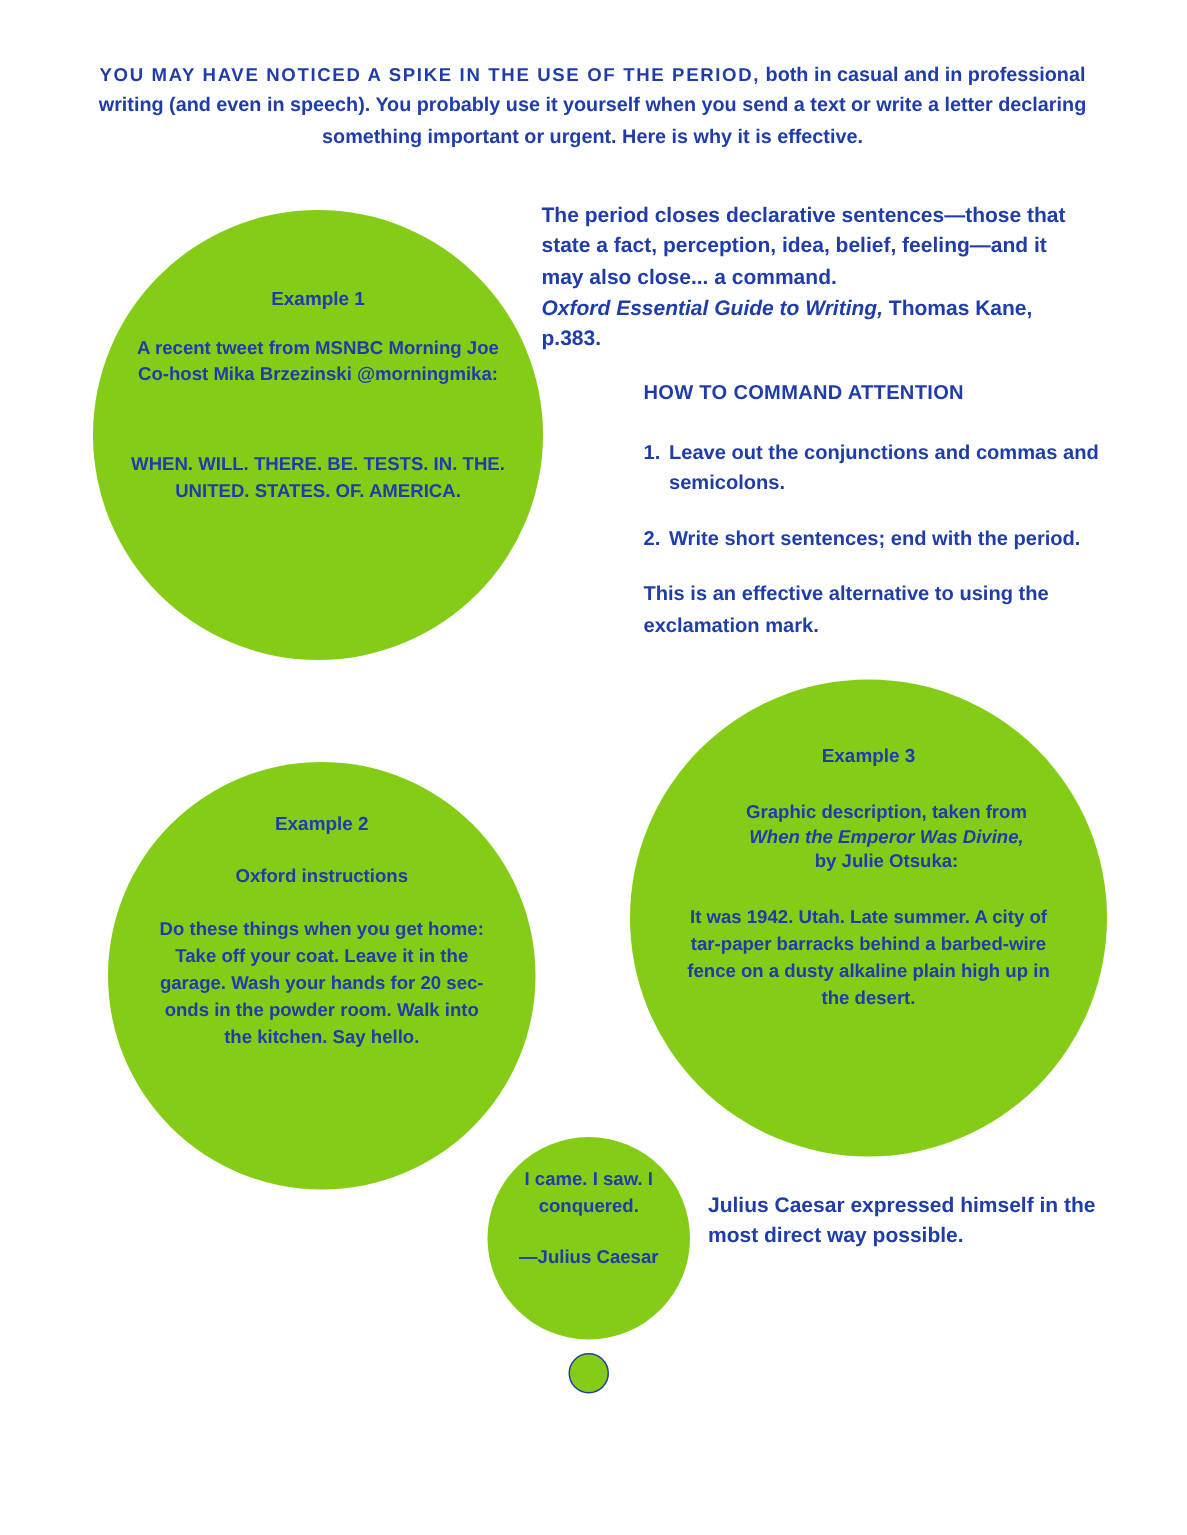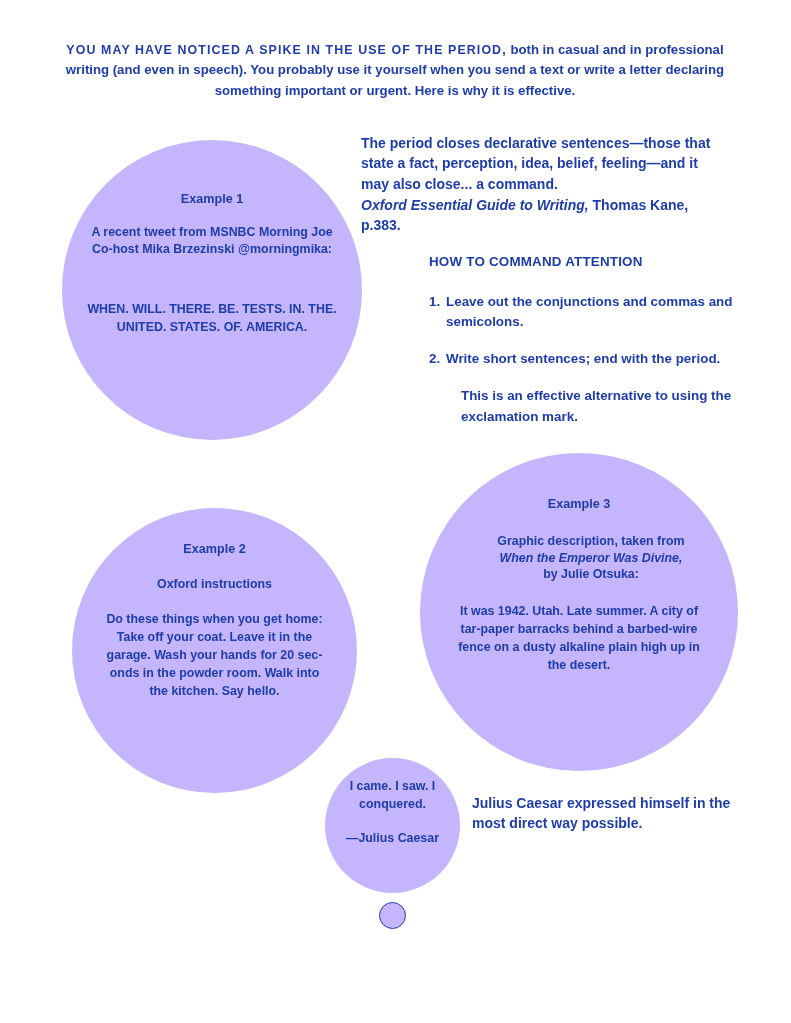--- a/index.html
+++ b/index.html
@@ -35,21 +35,21 @@
   }
   #intro .lead {
     letter-spacing: 1.1px;
     font-size: 12.4px;
   }
 
   
   .circle {
     position: absolute;
     border-radius: 50%;
-    background: #c4b5fd;
+    background: #84cc16;
     box-sizing: border-box;
     display: flex;
     flex-direction: column;
     align-items: center;
     justify-content: flex-start;
     color: #1f3da8;
     text-align: center;
   }
   .circle .c-title {
     font-weight: bold;
@@ -150,21 +150,20 @@
     letter-spacing: 0.2px;
   }
   #how-to .step {
     display: flex;
     margin-bottom: 17px;
   }
   #how-to .step .num { width: 17px; flex: none; }
   #how-to .step .txt { flex: 1; }
   #how-to .closing {
     margin-top: 4px;
-    margin-left: 32px;
   }
 
   #caesar-note {
     position: absolute;
     left: 472px;
     top: 793px;
     width: 262px;
     font-size: 14px;
     font-weight: bold;
     line-height: 1.45;

